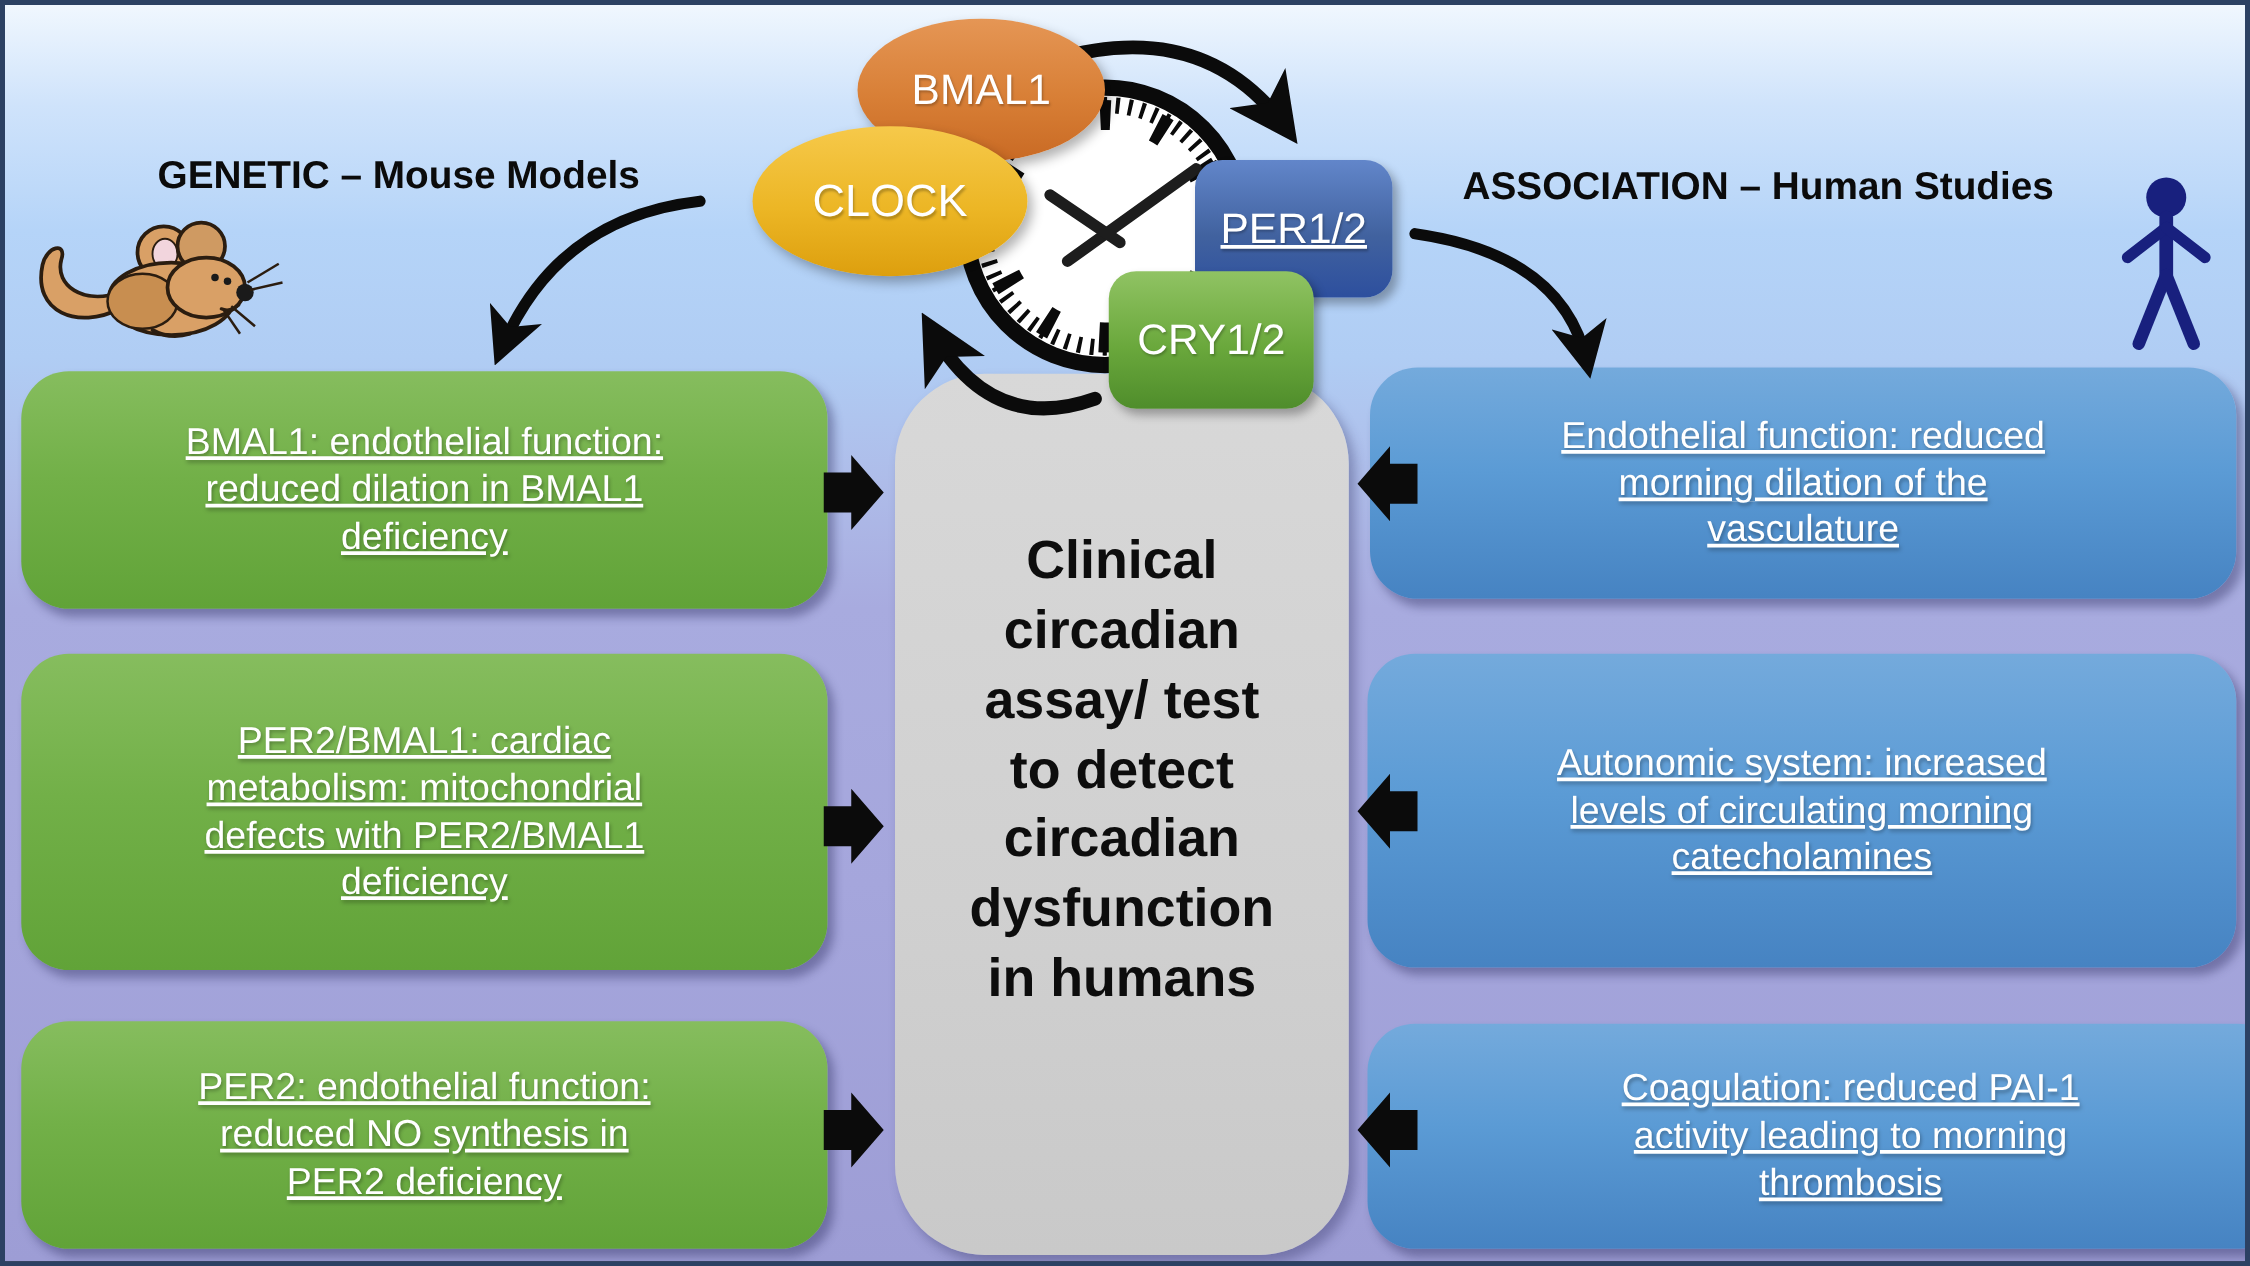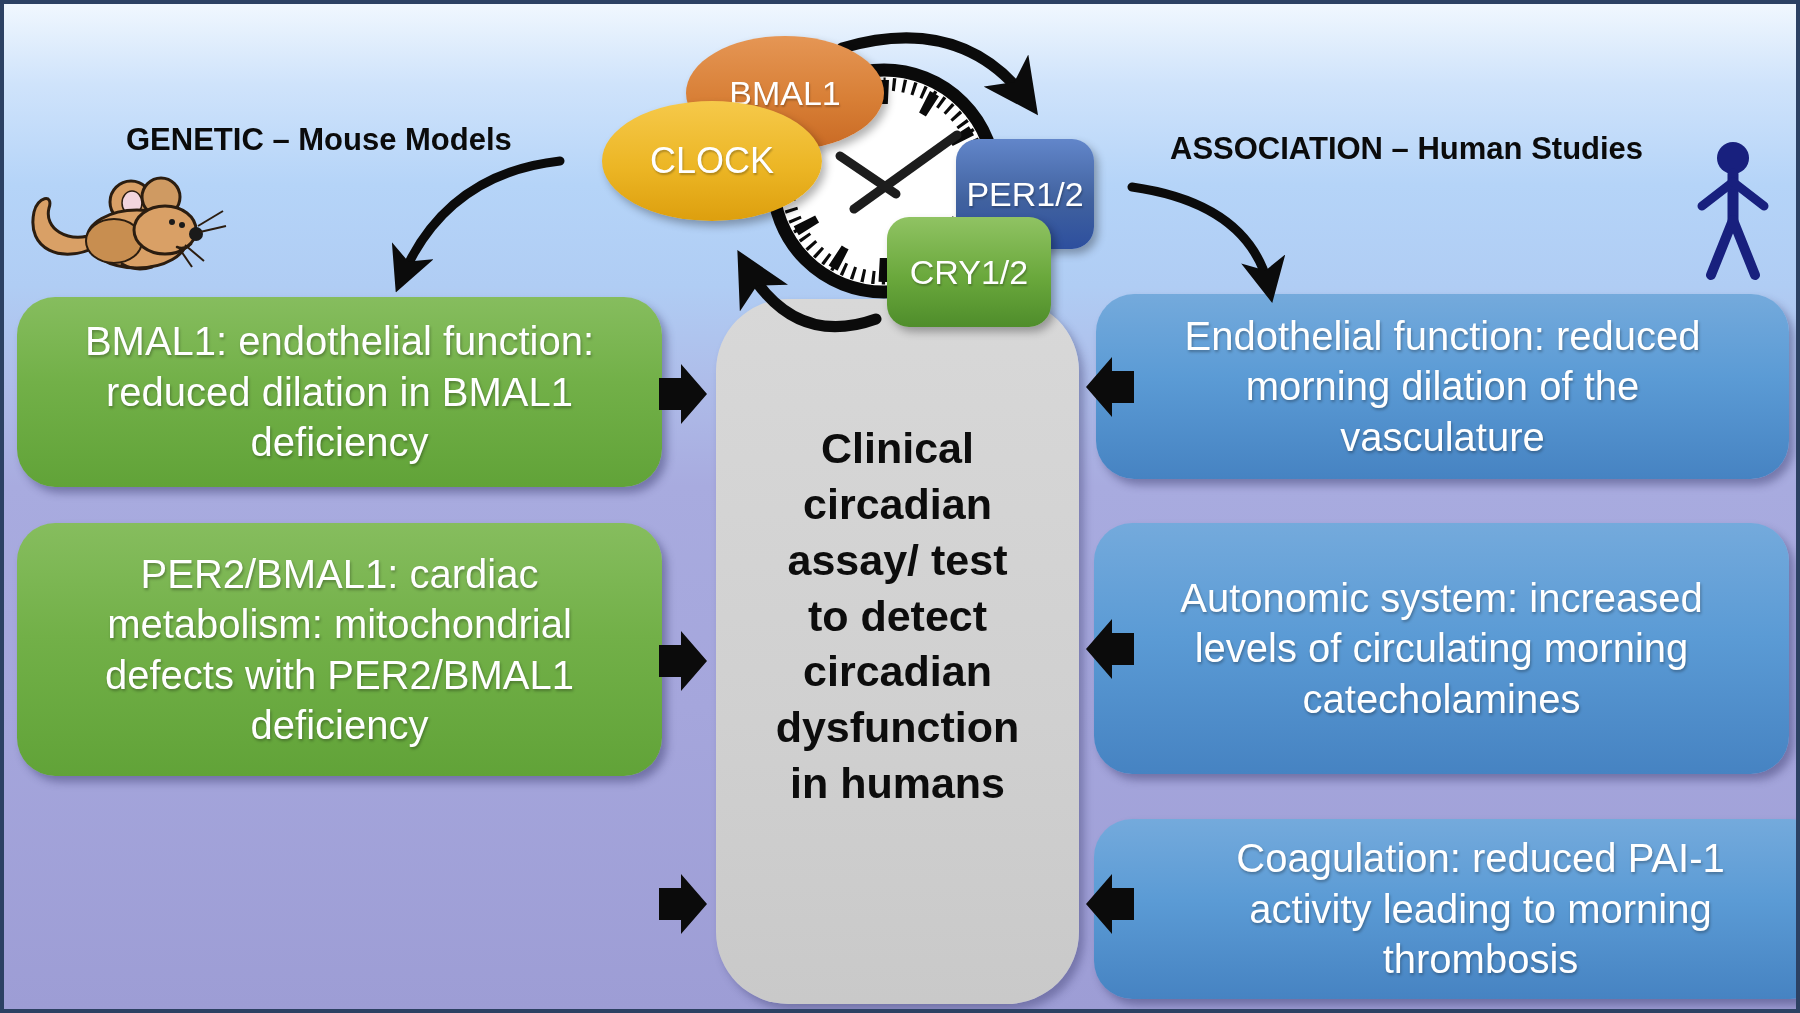--- a/index.html
+++ b/index.html
@@ -24,26 +24,27 @@
   }
   .hdr.left{left:122px; top:118px;}
   .hdr.right{left:1166px; top:127px;}
 
   .roundbox{
     position:absolute;
     display:flex;align-items:center;justify-content:center;
     text-align:center;
     white-space:pre-line;
     color:#ffffff;
-    font-size:40px;
+    font-size:30px;
     line-height:1.26;
     border-radius:38px;
     box-shadow:5px 6px 8px rgba(40,40,90,0.40);
     text-shadow:1px 2px 3px rgba(0,0,0,0.30);
     z-index:1;
+    text-decoration:underline;
   }
   .greenbox{background:linear-gradient(180deg,#86bd5e 0%,#72b048 45%,#61a338 100%);}
   .bluebox{background:linear-gradient(180deg,#74aadc 0%,#5b9bd5 45%,#4683c2 100%);}
   .g1{left:13px;  top:293px; width:645px; height:190px;}
   .g2{left:13px;  top:519px; width:645px; height:253px;}
   .g3{left:13px;  top:813px; width:645px; height:182px;}
   .b1{left:1092px;top:290px; width:693px; height:185px;}
   .b2{left:1090px;top:519px; width:695px; height:251px;}
   .b3{left:1090px;top:815px; width:695px; height:180px;padding-left:39px;}
 
@@ -69,43 +70,44 @@
   .ellipse{
     position:absolute;
     border-radius:50%;
     display:flex;align-items:center;justify-content:center;
     color:#fff;
     box-shadow:4px 5px 9px rgba(0,0,0,0.30);
     text-shadow:1px 2px 2px rgba(0,0,0,0.25);
     z-index:6;
   }
   .bmal1{
-    left:682px; top:32px; width:198px; height:114px;
+    left:682px; top:11px; width:198px; height:114px;
     background:linear-gradient(180deg,#e59655 0%,#d87f36 55%,#c96a24 100%);
     font-size:34px;
   }
   .clockellipse{
     left:598px; top:97px; width:220px; height:120px;
     background:linear-gradient(180deg,#f6c94a 0%,#ecb625 55%,#dd9f0e 100%);
     font-size:36px;
     z-index:7;
   }
   .tag{
     position:absolute;
     border-radius:22px;
     display:flex;align-items:center;justify-content:center;
     color:#fff;
     font-size:34px;
     box-shadow:4px 5px 8px rgba(0,0,0,0.30);
     text-shadow:1px 2px 2px rgba(0,0,0,0.25);
   }
   .per{
-    left:952px; top:135px; width:138px; height:110px;
+    left:952px; top:124px; width:158px; height:110px;
     background:linear-gradient(180deg,#6286ca 0%,#41629f  55%,#2d4f9e 100%);
     z-index:6;
+    text-decoration:underline;
   }
   .cry{
     left:883px; top:213px; width:164px; height:110px;
     background:linear-gradient(180deg,#90c363 0%,#6aa83c 55%,#4f8d2b 100%);
     z-index:8;
   }
   svg.art{
     position:absolute;left:0;top:0;
     z-index:5;
     pointer-events:none;
@@ -119,20 +121,23 @@
   <div class="hdr right">ASSOCIATION – Human Studies</div>
   <div class="hdr left">GENETIC – Mouse Models</div>
 
   <div class="roundbox greenbox g1">BMAL1: endothelial function:
 reduced dilation in BMAL1
 deficiency</div>
   <div class="roundbox greenbox g2">PER2/BMAL1: cardiac
 metabolism: mitochondrial
 defects with PER2/BMAL1
 deficiency</div>
+  <div class="roundbox greenbox g3">PER2: endothelial function:
+reduced NO synthesis in
+PER2 deficiency</div>
 
   <div class="roundbox bluebox b1">Endothelial function: reduced
 morning dilation of the
 vasculature</div>
   <div class="roundbox bluebox b2">Autonomic system: increased
 levels of circulating morning
 catecholamines</div>
   <div class="roundbox bluebox b3">Coagulation: reduced PAI-1
 activity leading to morning
 thrombosis</div>

